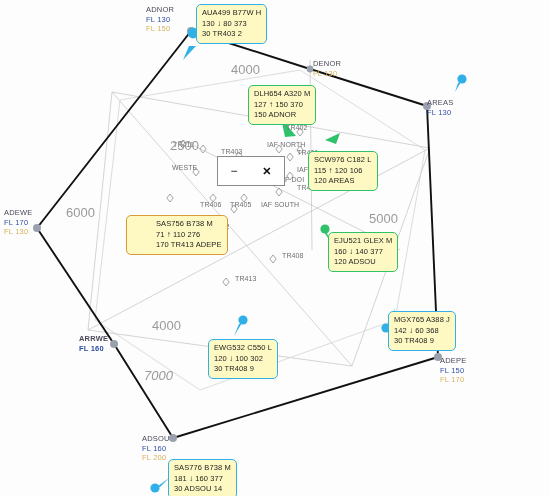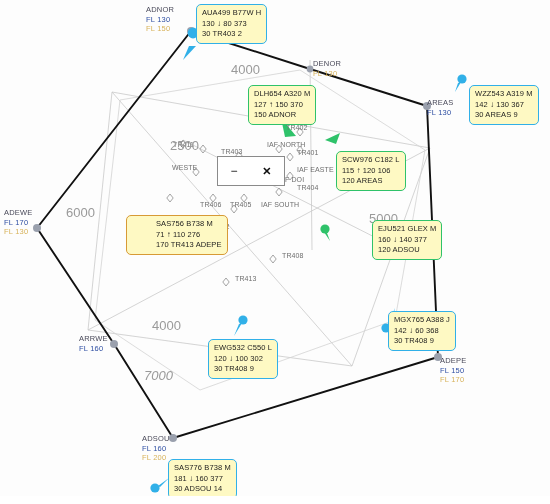--- a/index.html
+++ b/index.html
@@ -160,21 +160,21 @@
     <div class="nm">AREAS</div>
     <div class="fl1">FL 130</div>
   </div>
 
   <div class="wp-label" style="left:4px;top:208px;">
     <div class="nm">ADEWE</div>
     <div class="fl1">FL 170</div>
     <div class="fl2">FL 130</div>
   </div>
 
-  <div class="wp-label" style="left:79px;top:334px;">
+  <div class="wp-label" style="left:79px;top:334px;font-weight:bold;">
     <div class="nm">ARRWE</div>
     <div class="fl1">FL 160</div>
   </div>
 
   <div class="wp-label" style="left:142px;top:422px;margin-top:12px;">
     <div class="nm">ADSOU</div>
     <div class="fl1">FL 160</div>
     <div class="fl2">FL 200</div>
   </div>
 
@@ -238,36 +238,22 @@
     </span>
     <span class="row">
       <span>127</span>
       <span class="arw">↑</span>
       <span>150</span>
       <span>370</span>
     </span>
     <span class="row">150 ADNOR</span>
   </div>
 
-  <div class="acft" style="left:469px;top:85px;">
-    <span class="row">
-      <span>WZZ543</span>
-      <span>A319</span>
-      <span>M</span>
-    </span>
-    <span class="row">
-      <span>142</span>
-      <span class="arw">↓</span>
-      <span>130</span>
-      <span>367</span>
-    </span>
-    <span class="row">30 AREAS 9</span>
-  </div>
-
-  <div class="acft green" style="left:336px;top:151px;">
+
+  <div class="acft green" style="left:308px;top:151px;">
     <span class="row">
       <span>SCW976</span>
       <span>C182</span>
       <span>L</span>
     </span>
     <span class="row">
       <span>115</span>
       <span class="arw">↑</span>
       <span>120</span>
       <span>106</span>
@@ -283,21 +269,21 @@
     </span>
     <span class="row">
       <span>71</span>
       <span class="arw">↑</span>
       <span>110</span>
       <span>276</span>
     </span>
     <span class="row">170 TR413 ADEPE</span>
   </div>
 
-  <div class="acft green" style="left:328px;top:220px;margin-left:44px;">
+  <div class="acft green" style="left:328px;top:232px;">
     <span class="row">
       <span>EJU521</span>
       <span>GLEX</span>
       <span>M</span>
     </span>
     <span class="row">
       <span>160</span>
       <span class="arw">↓</span>
       <span>140</span>
       <span>377</span>

